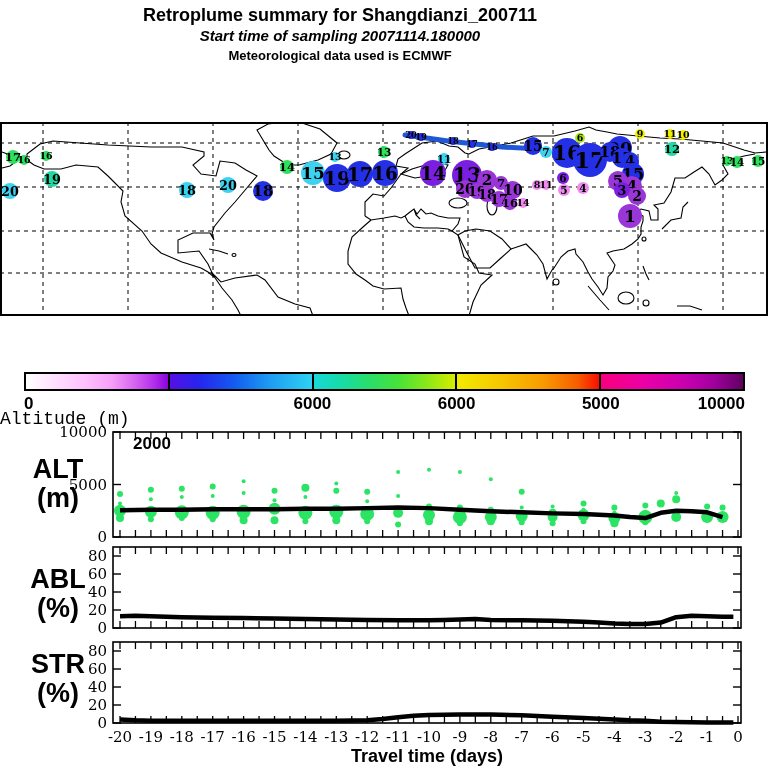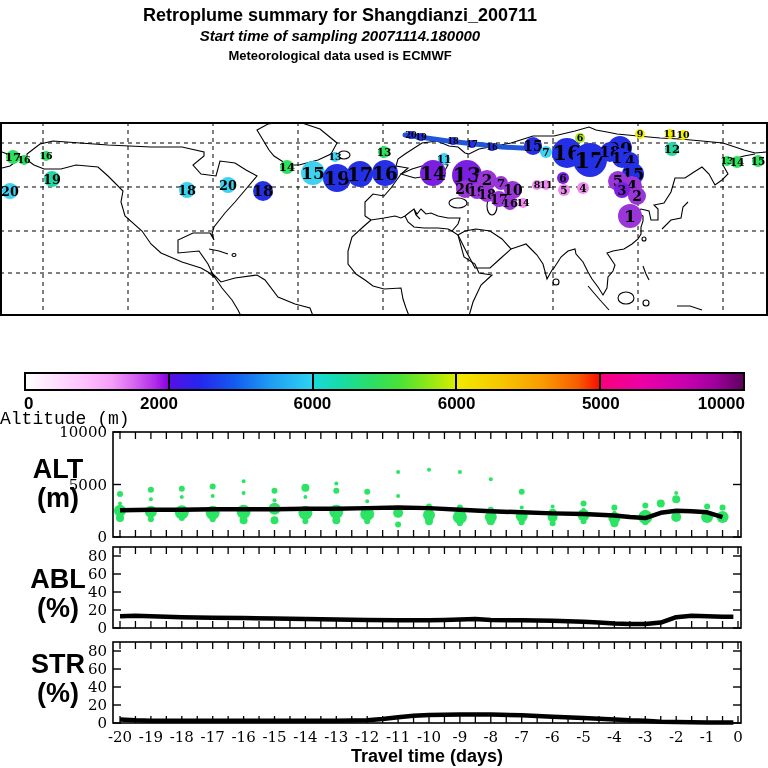--- a/index.html
+++ b/index.html
@@ -200,21 +200,21 @@
   </svg>
 
   <div class="cbar" id="cbar" style="background: linear-gradient(to right, rgb(255, 255, 255) 0%, rgb(255, 224, 255) 4%, rgb(255, 194, 255) 8%, rgb(245, 157, 248) 12%, rgb(216, 102, 240) 15%, rgb(176, 44, 234) 18%, rgb(136, 0, 221) 19.9%, rgb(85, 16, 230) 20.1%, rgb(39, 36, 238) 24%, rgb(19, 90, 240) 29%, rgb(30, 156, 242) 34%, rgb(47, 210, 242) 39.9%, rgb(24, 216, 216) 40.1%, rgb(23, 220, 166) 44%, rgb(42, 222, 104) 48%, rgb(72, 226, 56) 52%, rgb(140, 232, 24) 56%, rgb(216, 236, 0) 59.9%, rgb(242, 234, 0) 60.1%, rgb(246, 200, 0) 66%, rgb(248, 156, 0) 72%, rgb(248, 92, 0) 77%, rgb(248, 16, 0) 79.9%, rgb(248, 0, 124) 80.1%, rgb(236, 0, 166) 86%, rgb(200, 0, 176) 92%, rgb(160, 0, 158) 96%, rgb(96, 0, 96) 100%);">
       <div class="div" style="left: calc(20% - 1px);"></div>
       <div class="div" style="left: calc(40% - 1px);"></div>
       <div class="div" style="left: calc(60% - 1px);"></div>
       <div class="div" style="left: calc(80% - 1px);"></div>
     </div>
   <div class="cb-labels" id="cb-labels">
       <span class="first" style="left: 24px;">0</span>
-      <span style="left: 159px;">2000</span>
+      <span style="left: 152px; margin-top: 40px;">2000</span>
       <span style="left: 312.4px;">6000</span>
       <span style="left: 456.6px; text-align: right;">6000</span>
       <span style="left: 600.8px;">5000</span>
       <span class="last" style="left: 745px;">10000</span>
     </div>
   <div class="cb-title">Altitude (m)</div>
 
   <svg id="panelsvg" style="top:0;" width="768" height="768" viewBox="0 0 768 768">
     <g id="panel-draw">
         <rect x="113" y="432" width="628" height="105" fill="none" stroke="#000" stroke-width="1.6"></rect>

